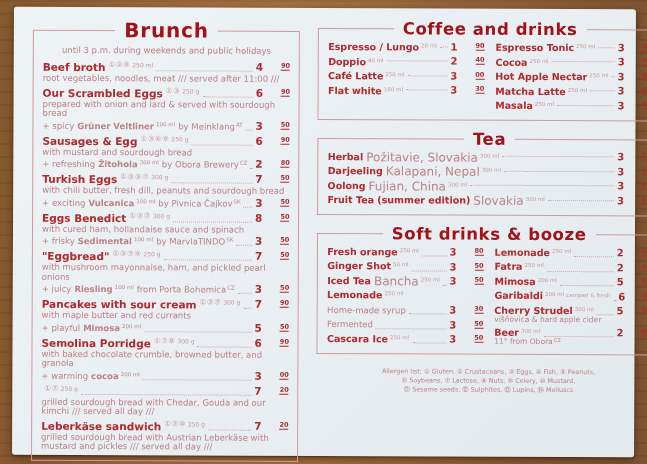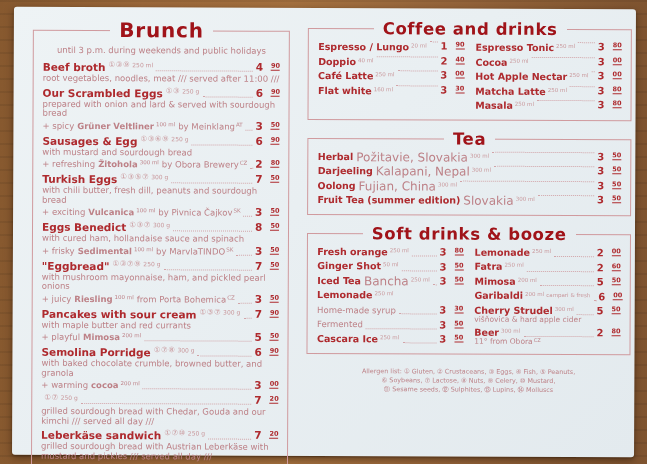--- a/index.html
+++ b/index.html
@@ -40,35 +40,35 @@
   .subtitle{text-align:center;font-size:8.5px;color:var(--red-soft);margin:0 0 6px;}
 
   
   .bitem{margin-bottom:3px;}
   .brow{display:flex;align-items:flex-end;line-height:12px;}
   .bname{font-weight:700;font-size:10.5px;color:var(--red);white-space:nowrap;}
   .badges{font-size:7.5px;color:var(--red-faint);margin-left:3px;letter-spacing:.5px;position:relative;top:-2px;}
   .bsize{font-size:6px;color:var(--red-faint);margin-left:2px;position:relative;top:-2px;white-space:nowrap;}
   .leader{flex:1;border-bottom:1px dotted #d2a4a8;margin:0 3px 2px;min-width:2px;}
   .price{font-weight:700;font-size:10.5px;color:var(--red);white-space:nowrap;line-height:10px;}
-  .cents{font-size:6.5px;font-weight:700;border-bottom:1px solid var(--red);position:relative;top:-3px;margin-left:8px;}
+  .cents{font-size:6.5px;font-weight:700;border-bottom:1px solid var(--red);position:relative;top:-3px;margin-left:18px;}
   .bdesc{font-size:8.5px;line-height:9.5px;color:var(--red-soft);margin-top:1px;}
   .pair{font-size:8.5px;color:var(--red-soft);line-height:11px;margin-top:1px;}
   .ppre{white-space:nowrap;}
   .pbrand{font-weight:700;margin-left:3px;white-space:nowrap;}
   .pvol{font-size:5.5px;margin-left:2px;position:relative;top:-2px;white-space:nowrap;}
   .ppost{margin-left:3px;white-space:nowrap;}
   .porigin{font-size:5.5px;margin-left:1px;position:relative;top:-2px;}
   .paper-footer{text-align:center;font-size:6.5px;color:var(--red-faint);margin-top:auto;padding:6px 0 2px;}
 
   
   .rbox{margin-bottom:9px;}
   .twocol{display:flex;gap:11px;}
   .twocol>div{flex:1;min-width:0;}
-  .crow{display:flex;align-items:flex-start;line-height:12.5px;margin-bottom:2px;}
+  .crow{display:flex;align-items:center;line-height:12.5px;margin-bottom:2px;}
   .cname{font-weight:700;font-size:9.5px;color:var(--red);white-space:nowrap;}
   .cvol{font-size:5.5px;color:var(--red-faint);margin-left:2px;position:relative;top:-2px;white-space:nowrap;}
   .torigin{font-size:12px;color:var(--red-soft);margin-left:3px;white-space:nowrap;}
   .cprice{font-weight:700;font-size:10px;}
   .srow{margin-bottom:2px;}
   .line1{display:flex;align-items:flex-end;line-height:12.5px;}
   .fill{display:flex;flex:1;align-items:flex-end;min-width:0;}
   .l2{line-height:10px;margin:0 0 2px;}
   .sname{font-weight:700;font-size:9.5px;color:var(--red);white-space:nowrap;}
   .snote{font-size:5.5px;color:var(--red-faint);margin-left:2px;position:relative;top:-1px;white-space:nowrap;}

